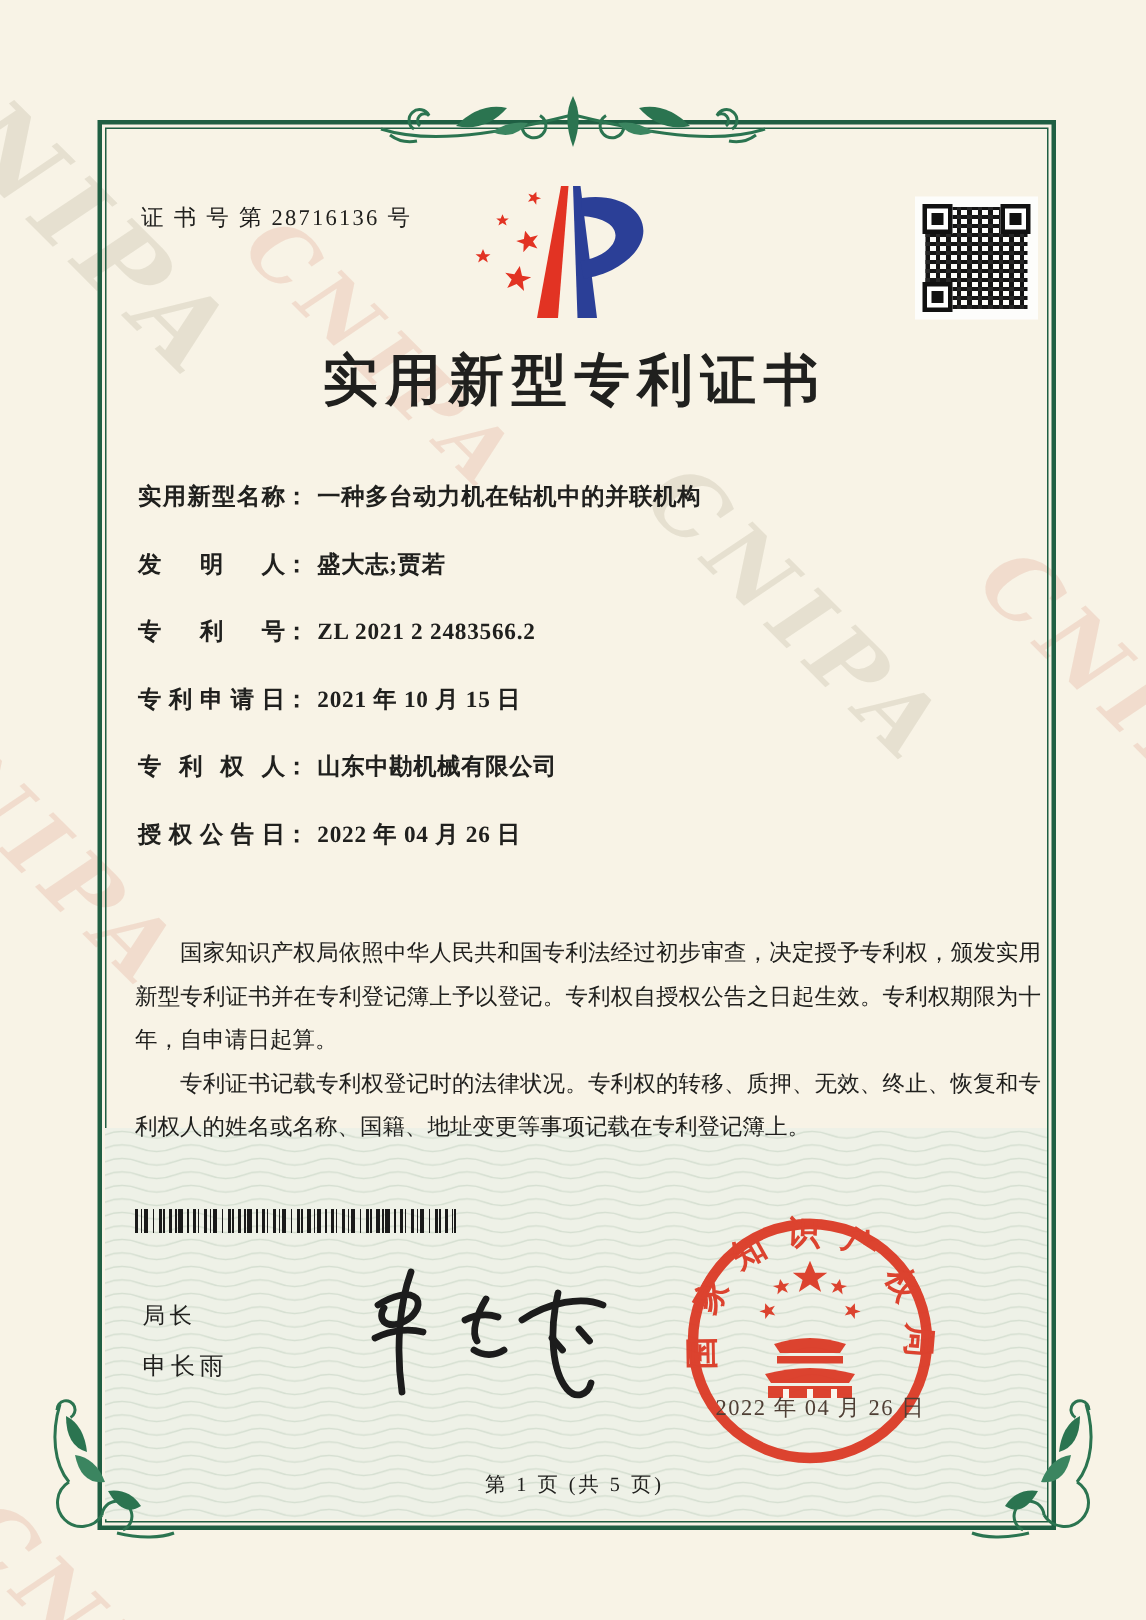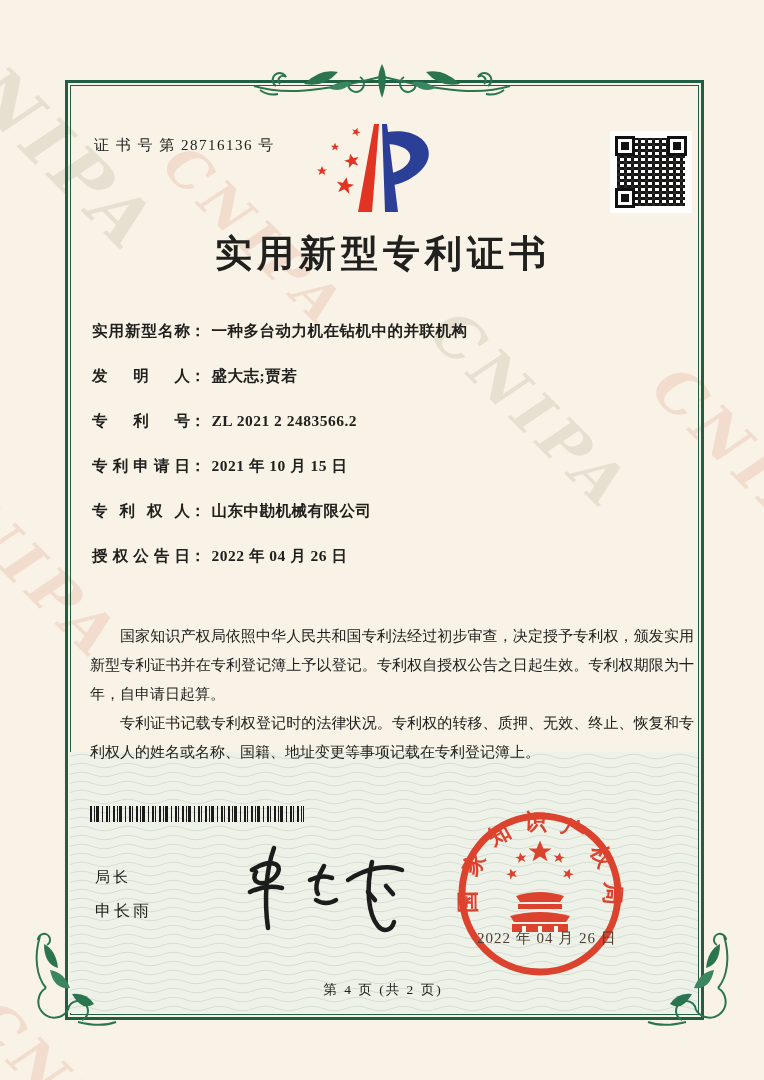--- a/index.html
+++ b/index.html
@@ -251,14 +251,14 @@
       <path d="M58,110 Q88,102 118,110 L114,116 L62,116 Z"></path>
       <rect x="60" y="118" width="56" height="8"></rect>
       <rect x="70" y="120" width="4" height="6" fill="#fbf8ef"></rect>
       <rect x="86" y="120" width="4" height="6" fill="#fbf8ef"></rect>
       <rect x="102" y="120" width="4" height="6" fill="#fbf8ef"></rect>
     </g>
   </svg>
 </div>
 <div class="seal-date">2022 年 04 月 26 日</div>
 
-<div class="page-no">第 4 页 (共 2 页)</div>
+<div class="page-no">第 1 页 (共 5 页)</div>
 <div class="continuation">其他事项参见续页</div>
 
 </body></html>

